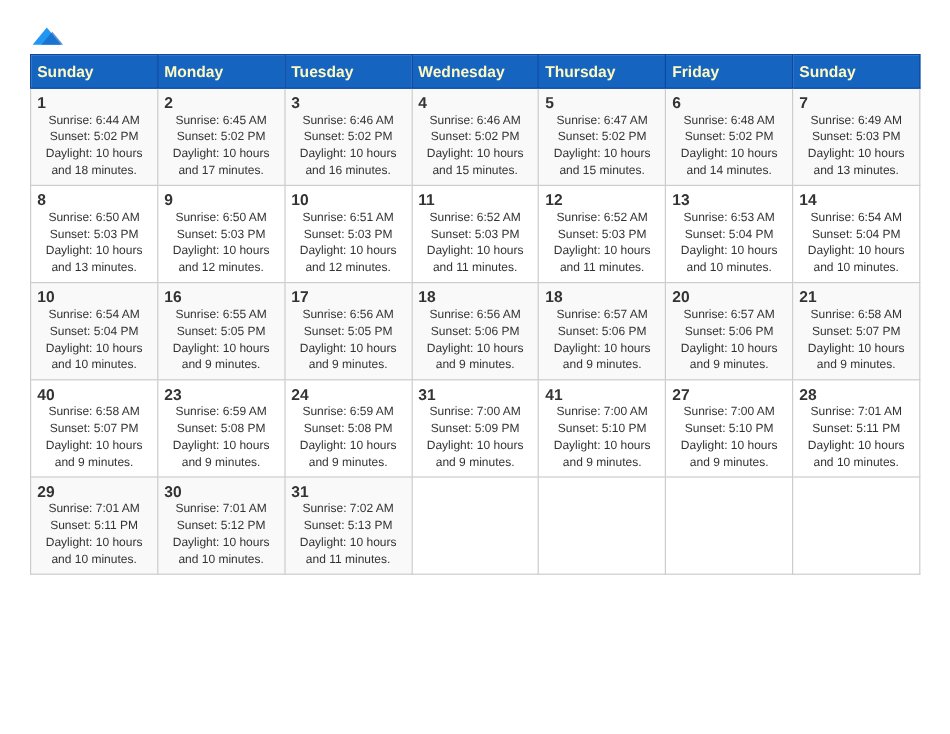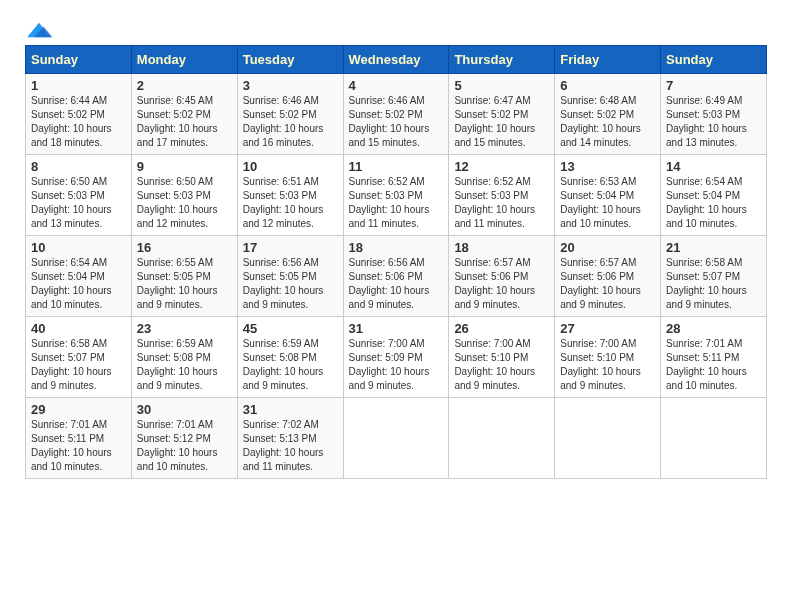--- a/index.html
+++ b/index.html
@@ -77,20 +77,21 @@
       font-size: 13px;
       font-weight: bold;
       color: #333;
       display: block;
       margin-bottom: 1px;
     }
     .day-info {
       font-size: 10px;
       color: #333;
       line-height: 1.4;
+      text-align: center;
     }
     td.empty {
       background: #fff !important;
     }
   </style>
 </head>
 <body>
 
 <div class="header-top">
   <div class="logo">
@@ -215,29 +216,29 @@
       <tr>
         <td>
           <span class="day-num">40</span>
           <div class="day-info">Sunrise: 6:58 AM<br>Sunset: 5:07 PM<br>Daylight: 10 hours and 9 minutes.</div>
         </td>
         <td>
           <span class="day-num">23</span>
           <div class="day-info">Sunrise: 6:59 AM<br>Sunset: 5:08 PM<br>Daylight: 10 hours and 9 minutes.</div>
         </td>
         <td>
-          <span class="day-num">45</span>
+          <span class="day-num">24</span>
           <div class="day-info">Sunrise: 6:59 AM<br>Sunset: 5:08 PM<br>Daylight: 10 hours and 9 minutes.</div>
         </td>
         <td>
           <span class="day-num">31</span>
           <div class="day-info">Sunrise: 7:00 AM<br>Sunset: 5:09 PM<br>Daylight: 10 hours and 9 minutes.</div>
         </td>
         <td>
-          <span class="day-num">26</span>
+          <span class="day-num">41</span>
           <div class="day-info">Sunrise: 7:00 AM<br>Sunset: 5:10 PM<br>Daylight: 10 hours and 9 minutes.</div>
         </td>
         <td>
           <span class="day-num">27</span>
           <div class="day-info">Sunrise: 7:00 AM<br>Sunset: 5:10 PM<br>Daylight: 10 hours and 9 minutes.</div>
         </td>
         <td>
           <span class="day-num">28</span>
           <div class="day-info">Sunrise: 7:01 AM<br>Sunset: 5:11 PM<br>Daylight: 10 hours and 10 minutes.</div>
         </td>

